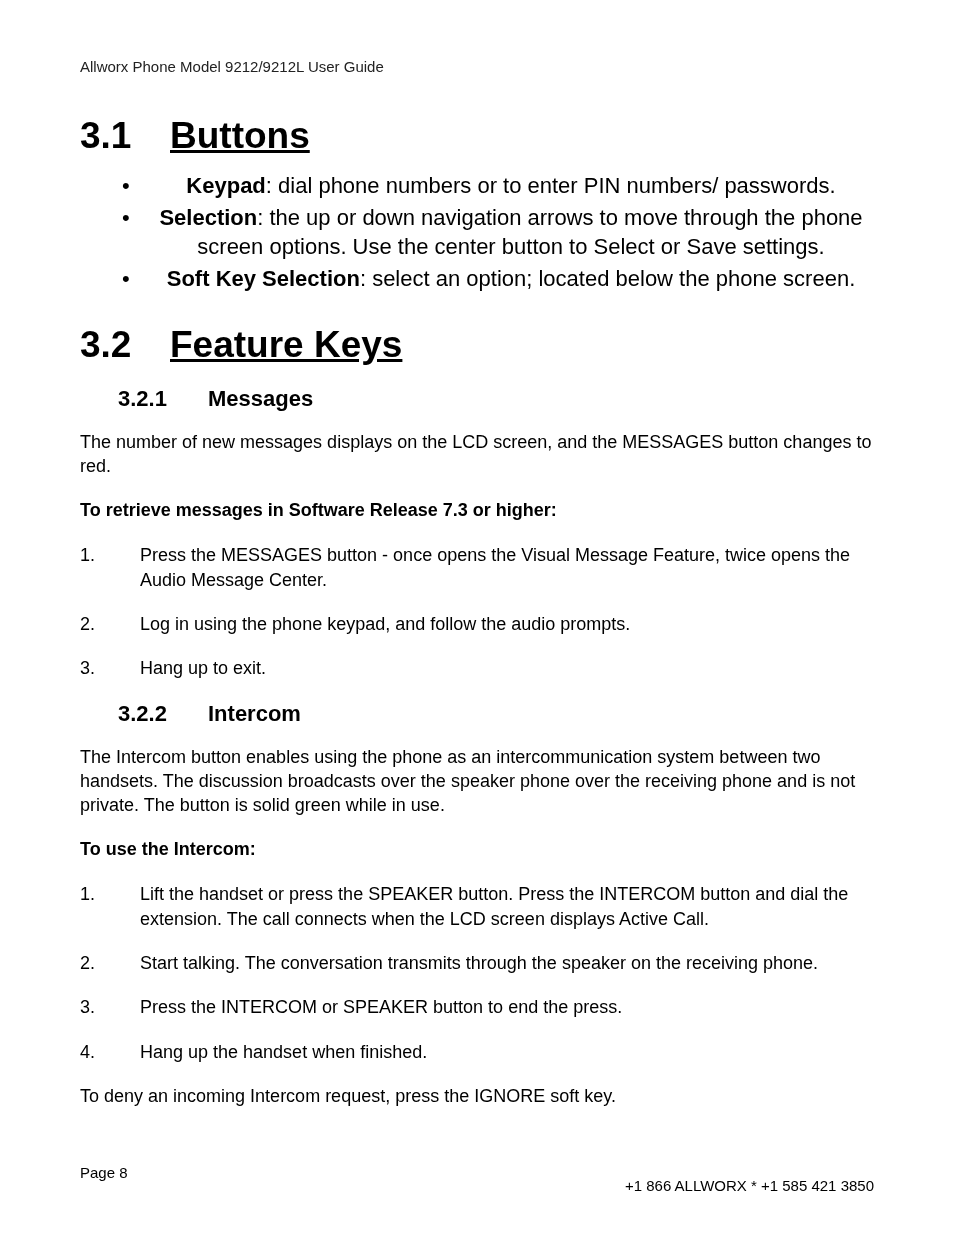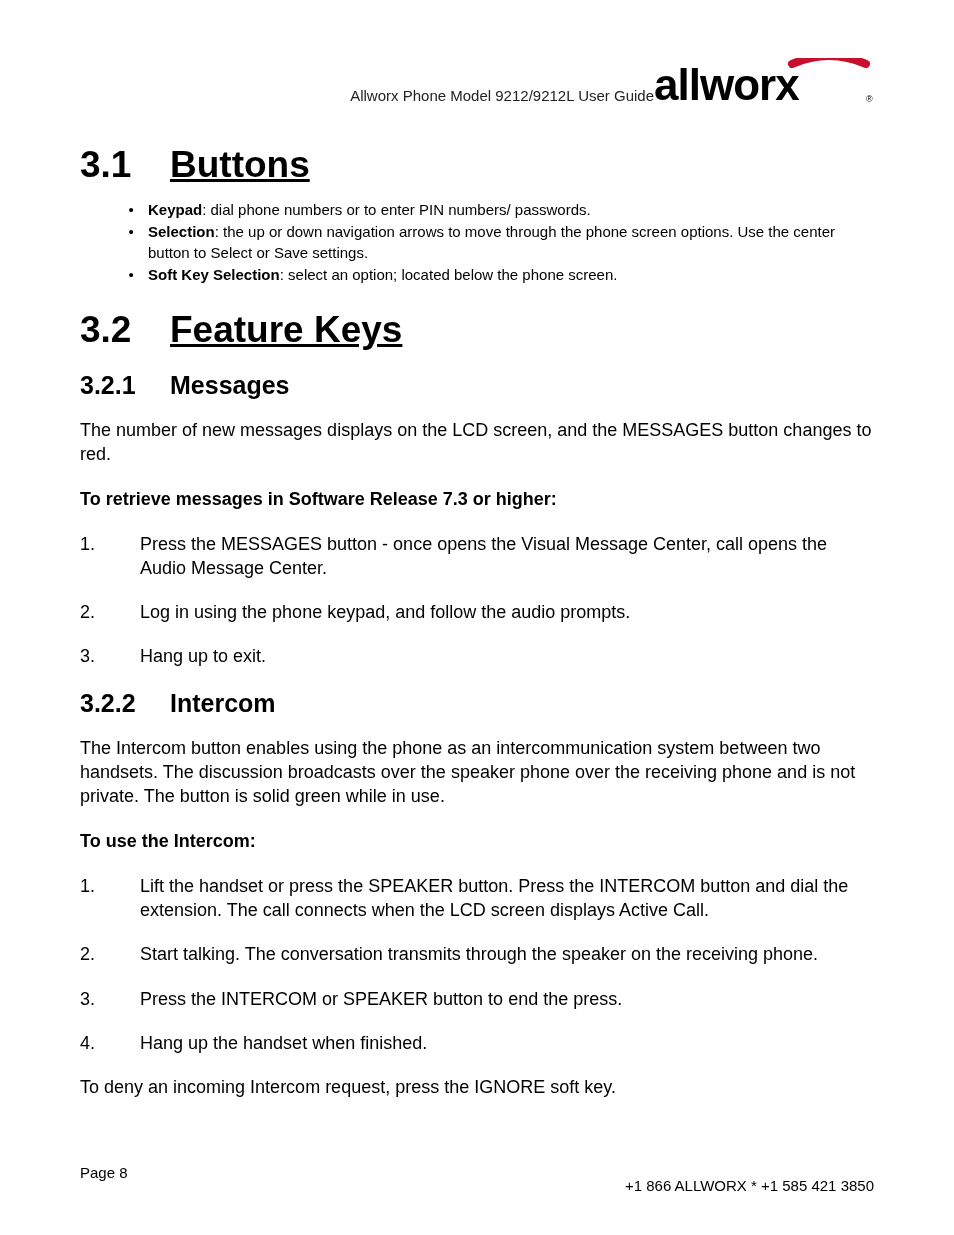--- a/index.html
+++ b/index.html
@@ -7,51 +7,53 @@
     width: 954px;
     height: 1235px;
     background: #fff;
     font-family: Arial, Helvetica, sans-serif;
     color: #000;
     position: relative;
     padding: 58px 80px 0 80px;
   }
   .header-row {
     display: flex;
-    justify-content: flex-end;
+    justify-content: flex-start;
     align-items: flex-end;
     margin-bottom: 34px;
   }
   .header-title {
     font-size: 15px;
     color: #222;
     padding-bottom: 6px;
   }
   .logo {
     width: 220px;
     height: 48px;
   }
   h1 {
     font-size: 37px;
     font-weight: bold;
     margin-bottom: 14px;
     text-decoration: underline;
   }
   h1 .num { display: inline-block; width: 90px; }
   h2 {
-    font-size: 25px;
+    font-size: 22px;
     font-weight: bold;
     margin-top: 20px;
     margin-bottom: 18px;
+    margin-left: 38px;
   }
   h2 .num { display: inline-block; width: 90px; }
   .bullets {
-    margin: 0 0 24px 62px;
-    font-size: 15px;
+    margin: 0 0 30px 62px;
+    font-size: 22px;
     line-height: 1.35;
+    text-align: center;
   }
   .bullets li { margin-bottom: 2px; padding-left: 6px; }
   .bullets li::marker { content: "•  "; }
   p.body {
     font-size: 18px;
     line-height: 1.35;
     margin-bottom: 22px;
   }
   p.bold-instr {
     font-size: 18px;
@@ -83,27 +85,20 @@
     text-align: right;
     line-height: 1.35;
     margin-top: 12px;
   }
 </style>
 </head>
 <body>
 
 <div class="header-row">
   <div class="header-title">Allworx Phone Model 9212/9212L User Guide</div>
-  <div>
-    <svg class="logo" viewBox="0 0 220 48">
-      <path d="M 138 6 Q 175 -10 212 6" stroke="#c8102e" stroke-width="8" fill="none" stroke-linecap="round"></path>
-      <text x="0" y="42" font-family="Arial" font-size="44" font-weight="bold" fill="#000" letter-spacing="-1">allworx</text>
-      <text x="212" y="44" font-size="9" fill="#000">®</text>
-    </svg>
-  </div>
 </div>
 
 <h1>
   <span class="num">3.1</span><span>Buttons</span>
 </h1>
 
 <ul class="bullets">
   <li><b>Keypad</b><span>: dial phone numbers or to enter PIN numbers/ passwords.</span></li>
   <li><b>Selection</b><span>: the up or down navigation arrows to move through the phone screen options. Use the center button to Select or Save settings.</span></li>
   <li><b>Soft Key Selection</b><span>: select an option; located below the phone screen.</span></li>
@@ -117,21 +112,21 @@
   <span class="num">3.2.1</span><span>Messages</span>
 </h2>
 
 <p class="body">The number of new messages displays on the LCD screen, and the MESSAGES button changes to red.</p>
 
 <p class="bold-instr">To retrieve messages in Software Release 7.3 or higher:</p>
 
 <div class="ol">
   <div class="item">
       <div class="nn">1.</div>
-      <div class="txt">Press the MESSAGES button - once opens the Visual Message Center, call opens the Audio Message Center.</div>
+      <div class="txt">Press the MESSAGES button - once opens the Visual Message Feature, twice opens the Audio Message Center.</div>
     </div>
   <div class="item">
       <div class="nn">2.</div>
       <div class="txt">Log in using the phone keypad, and follow the audio prompts.</div>
     </div>
   <div class="item">
       <div class="nn">3.</div>
       <div class="txt">Hang up to exit.</div>
     </div>
 </div>

